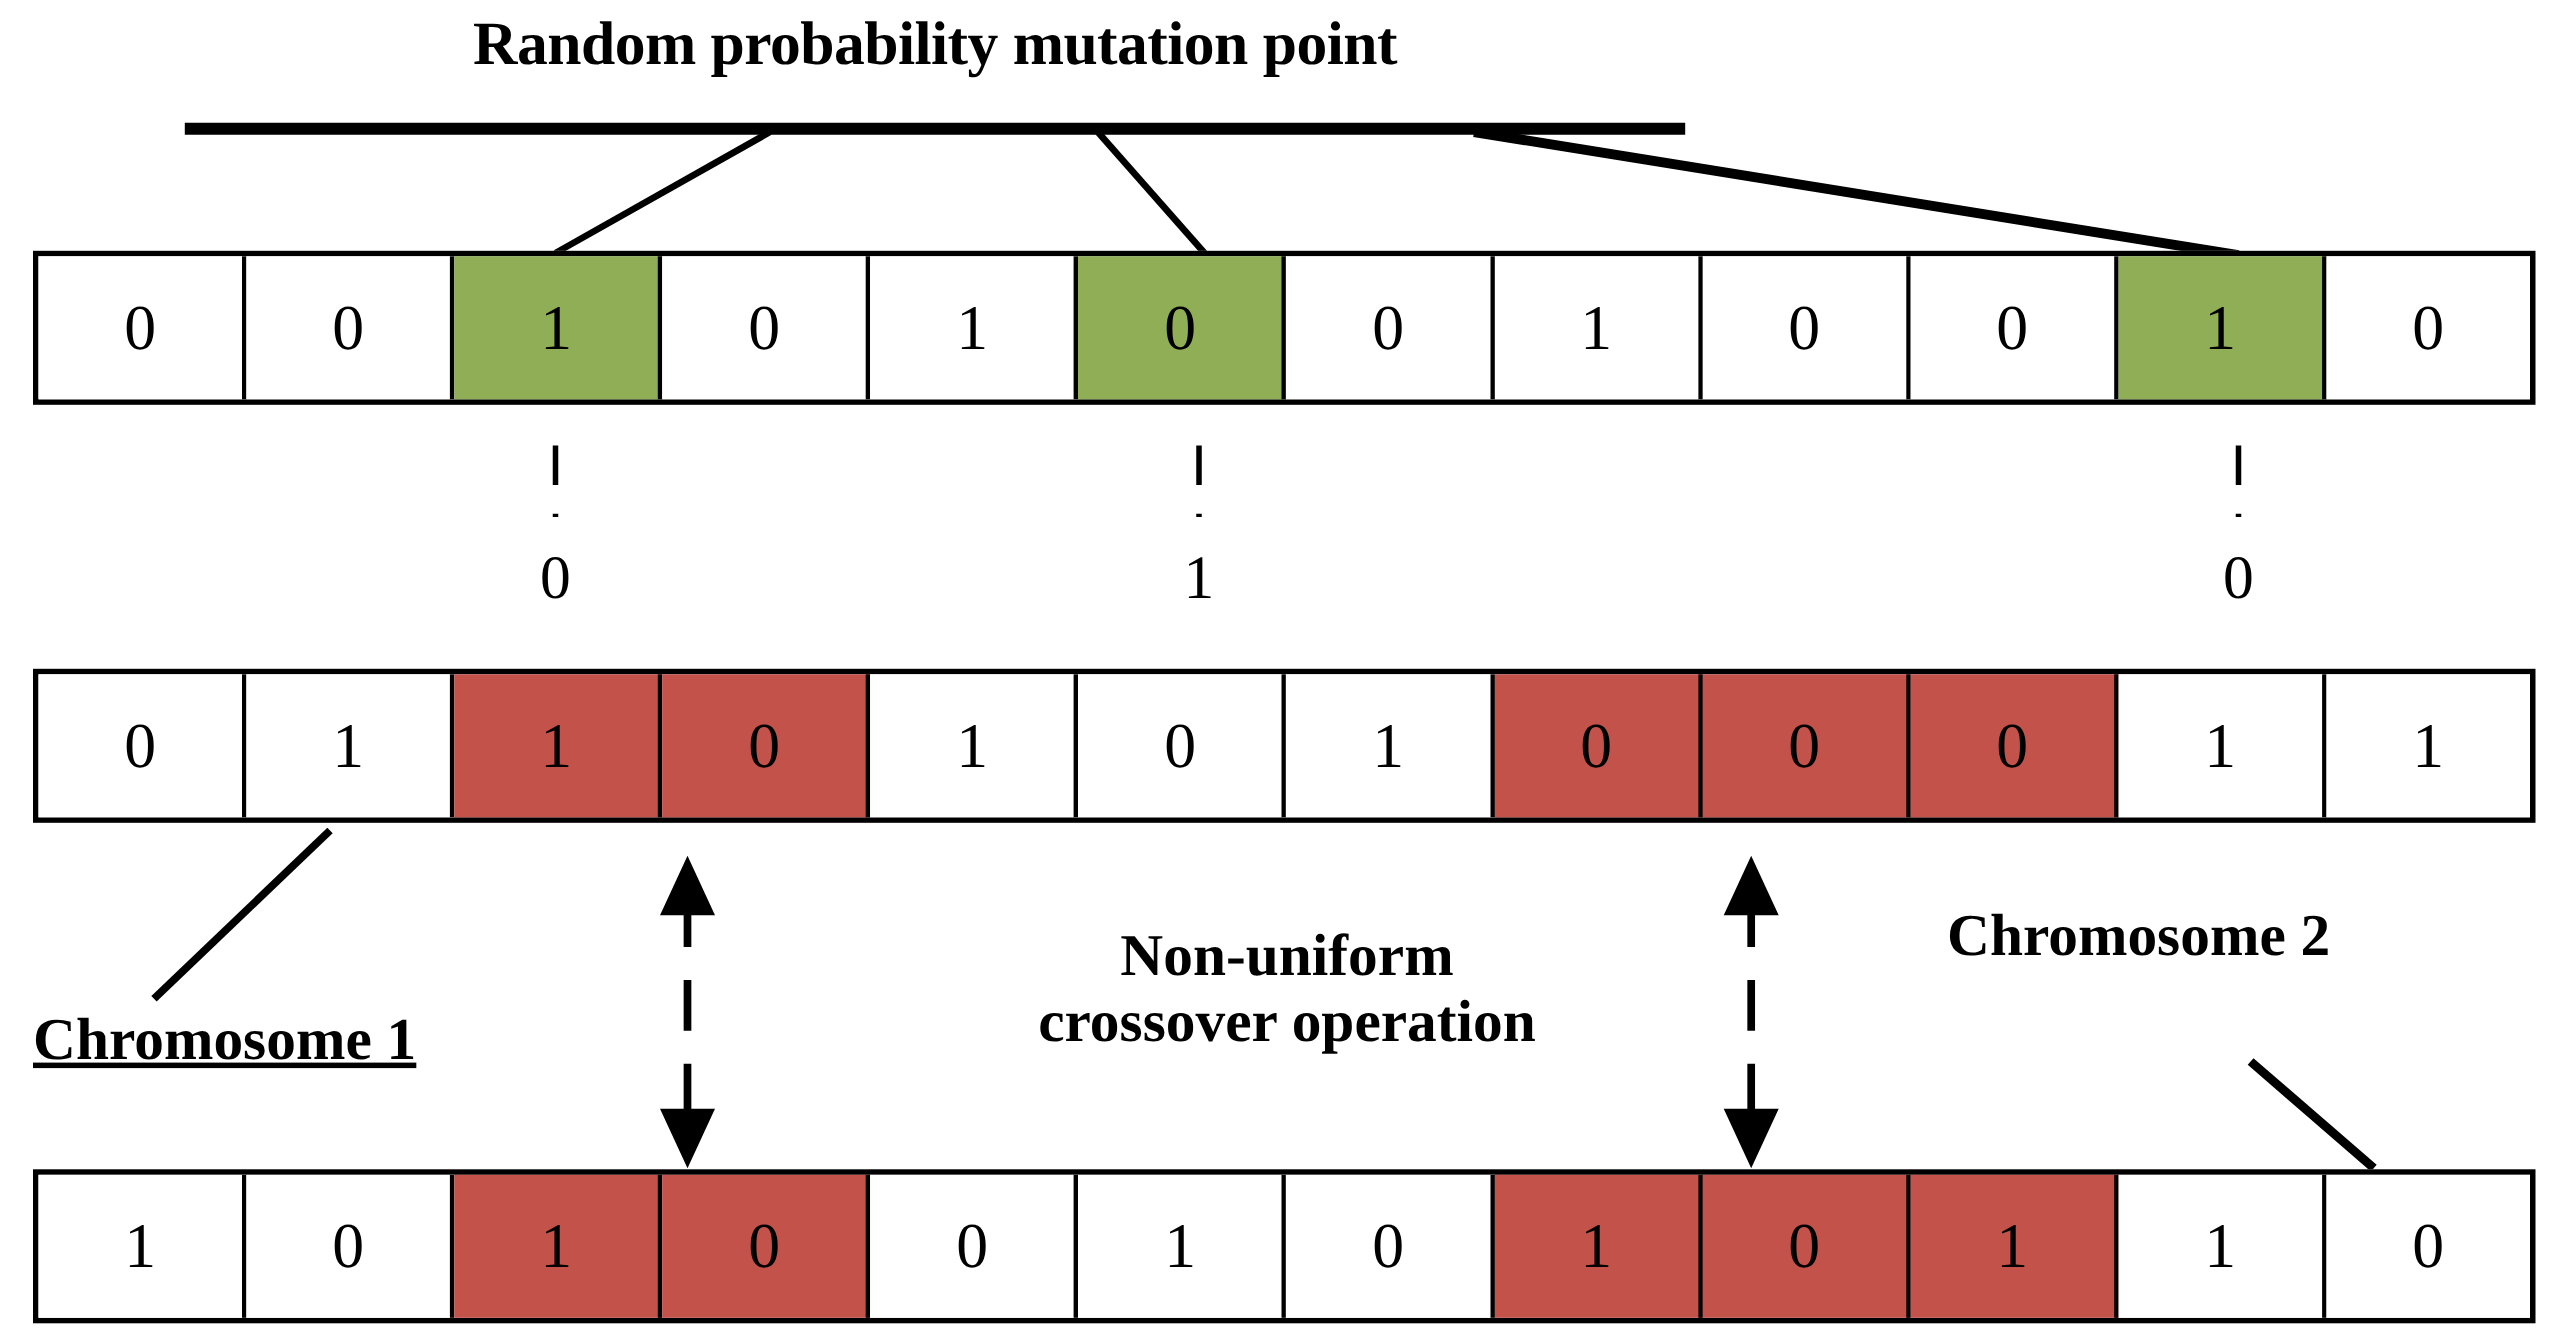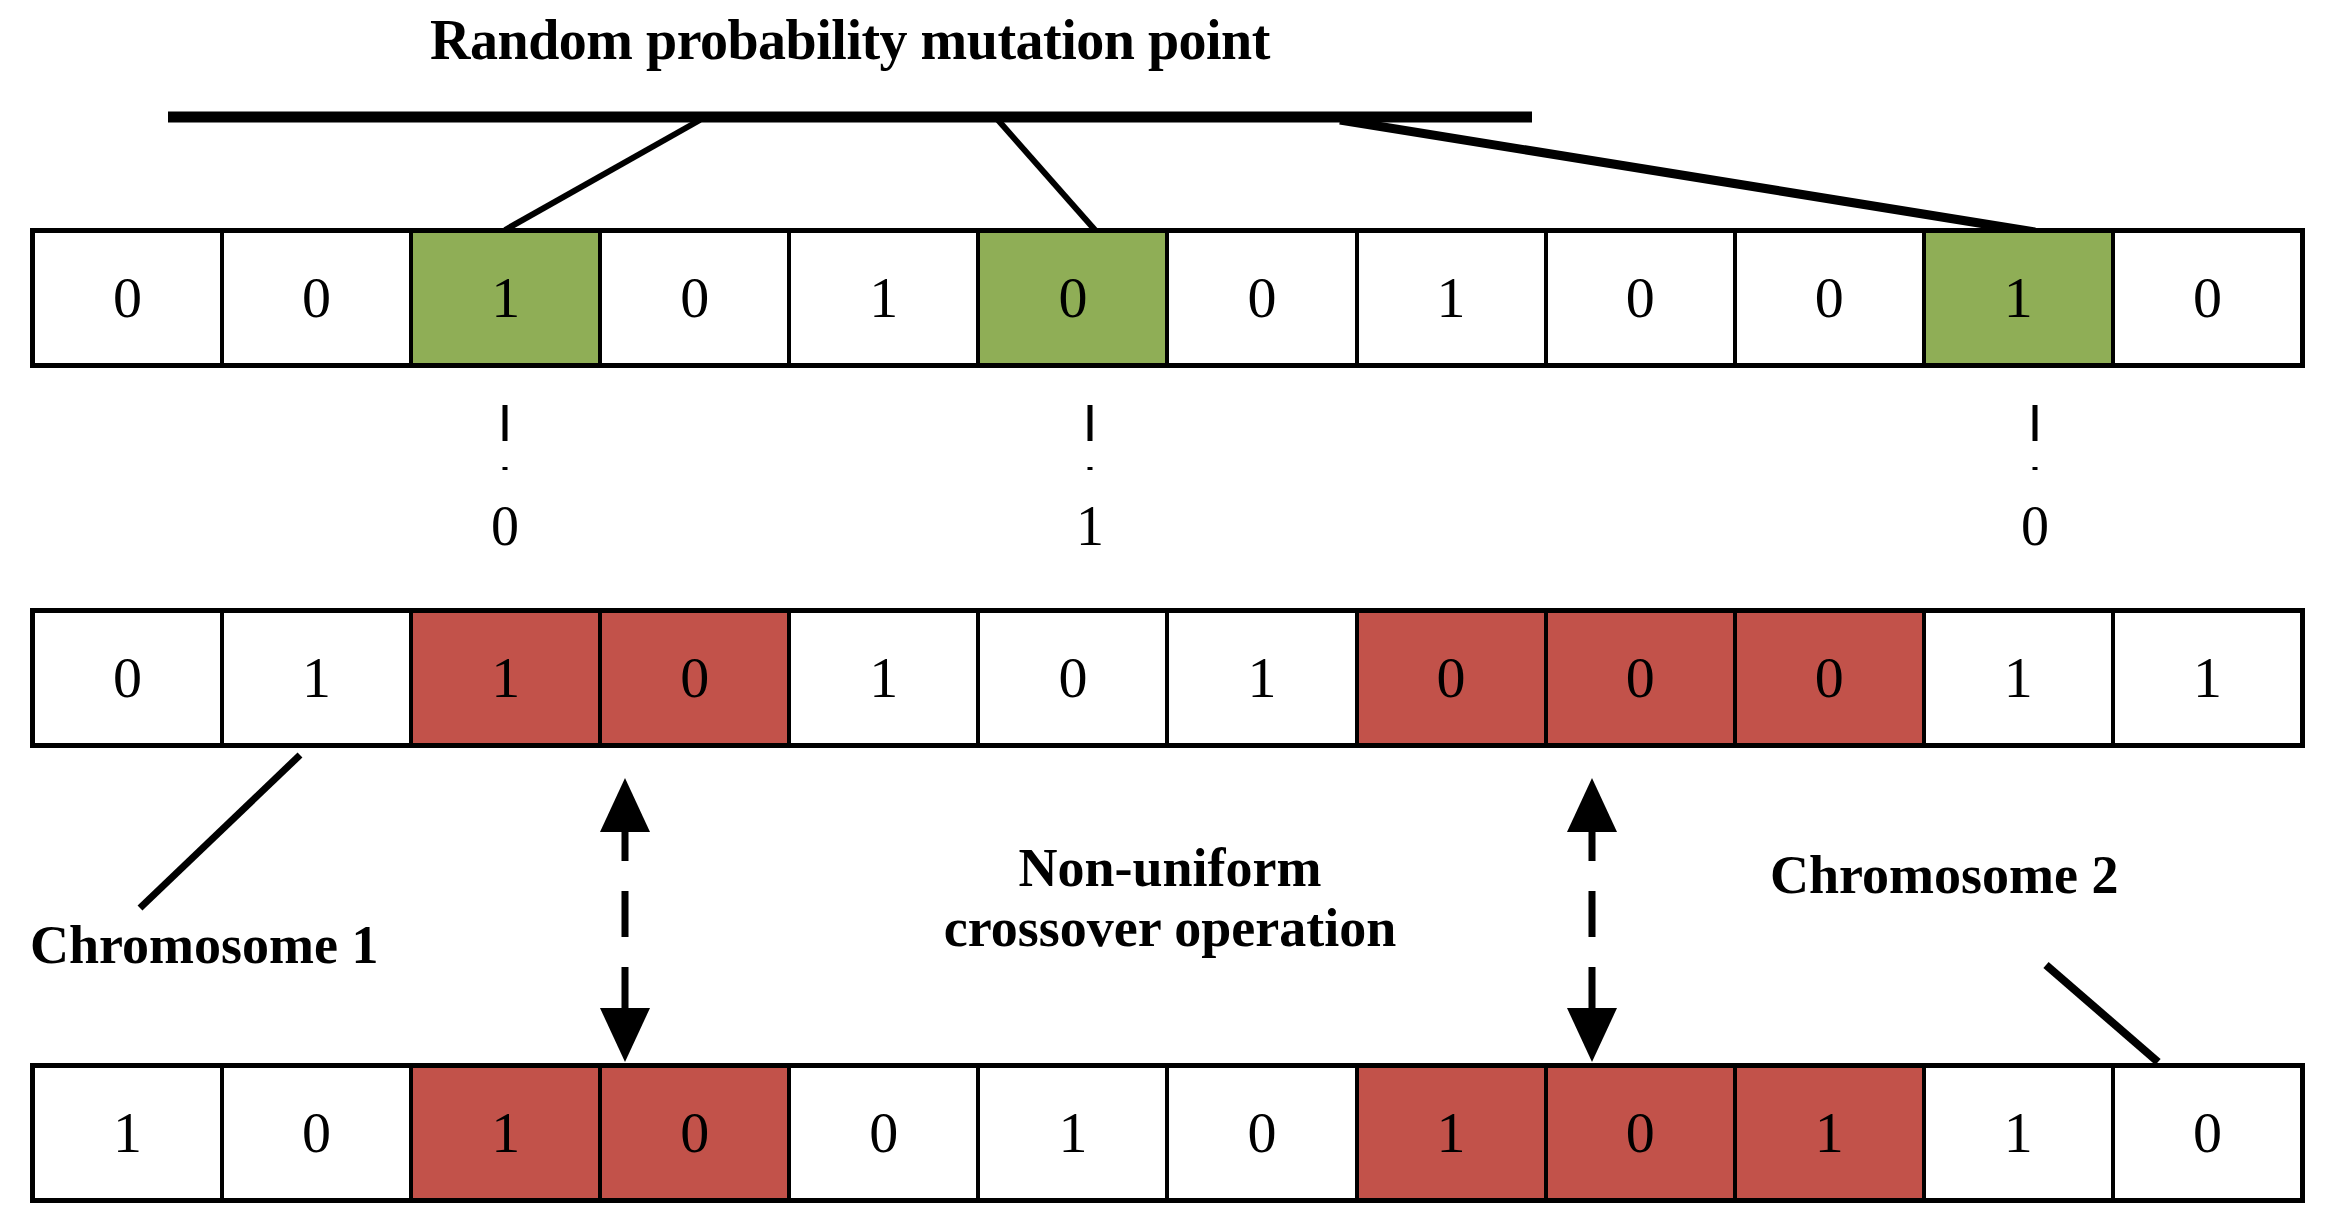--- a/index.html
+++ b/index.html
@@ -58,22 +58,22 @@
     font-family:"Liberation Serif","DejaVu Serif",serif;
   }
 
   
   .caption{
     position:absolute;
     font-size:54px;font-weight:bold;line-height:1.12;
     white-space:nowrap;
     font-family:"Liberation Serif","DejaVu Serif",serif;
   }
-  #caption-chromosome-1{left:30px;top:915px;}
-  #caption-chromosome-2{left:1770px;top:845px;}
+  #caption-chromosome-1{left:30px;top:915px;text-decoration:underline;}
+  #caption-chromosome-2{left:1770px;top:820px;}
   #caption-crossover{
     left:790px;top:838px;width:760px;
     text-align:center;white-space:normal;
   }
   #caption-crossover .ln{display:block;}
 </style>
 </head>
 <body>
 
 <div class="stage">

